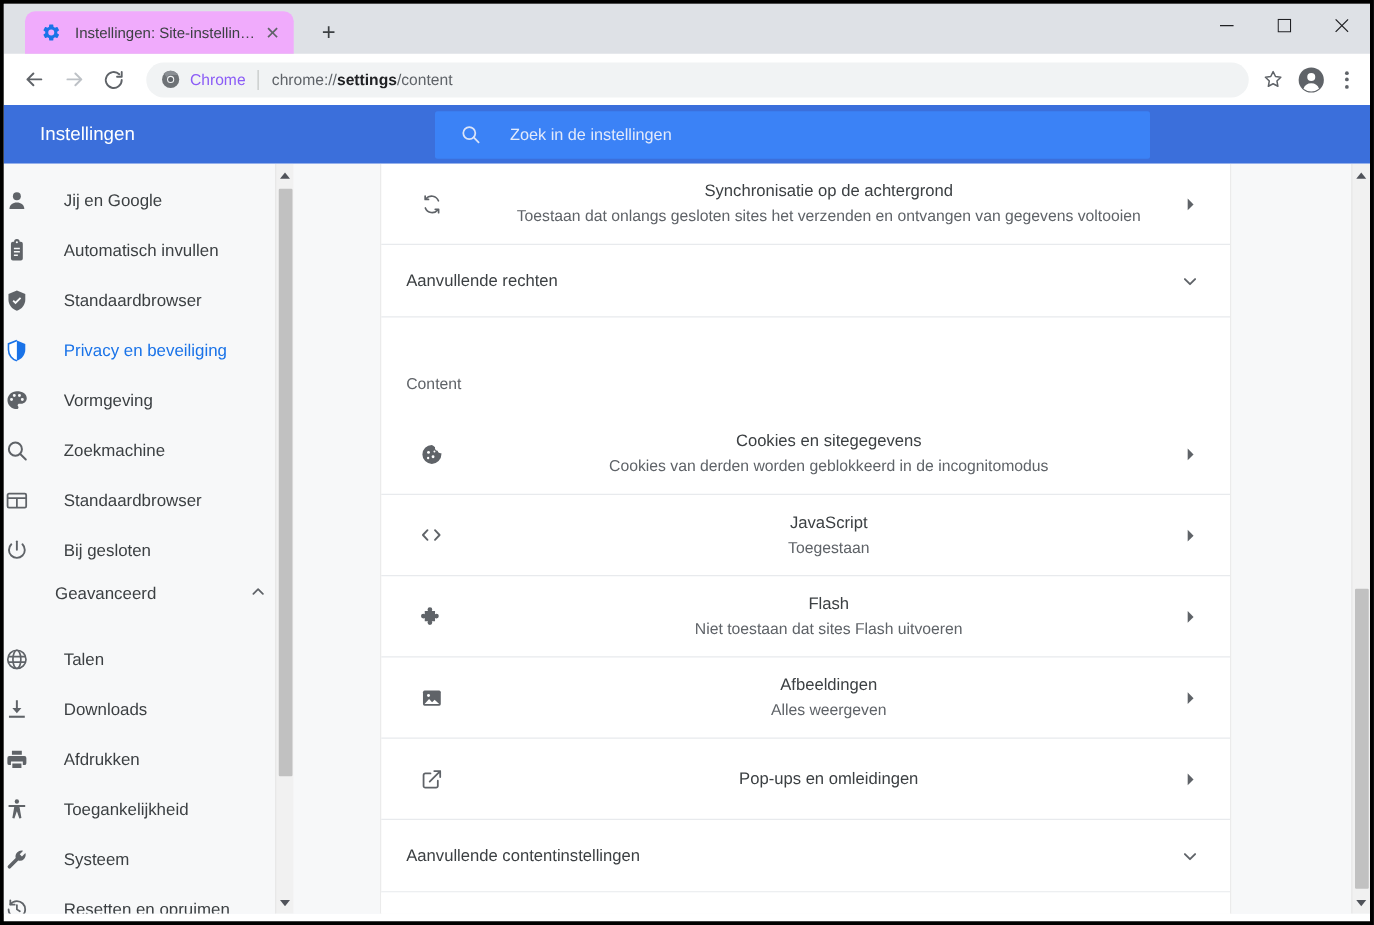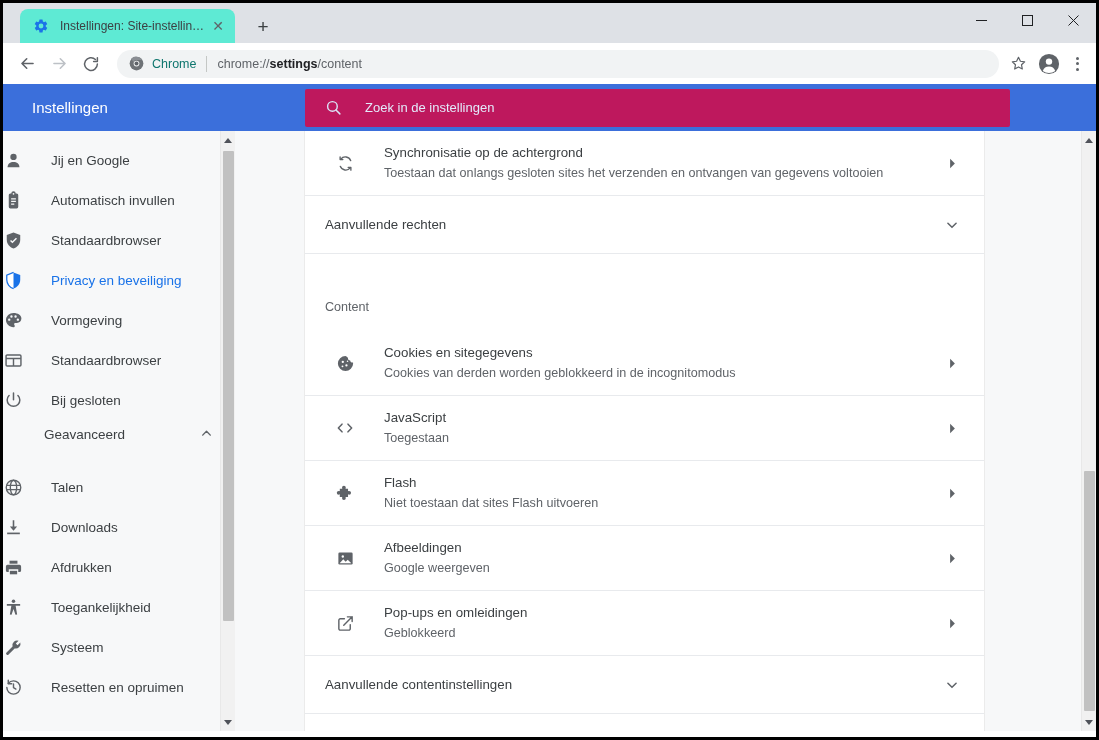--- a/index.html
+++ b/index.html
@@ -22,21 +22,21 @@
     position: relative;
     height: 40px;
     background: #dee1e6;
     display: flex;
     align-items: flex-end;
   }
   .tab {
     position: relative;
     margin-left: 17px;
     width: 215px; height: 34px;
-    background: #5eead4;
+    background: #f0abfc;
     border-radius: 8px 8px 0 0;
     display: flex;
     align-items: center;
     padding: 0 8px 0 13px;
   }
   .tab-favicon { width: 16px; height: 16px; flex: 0 0 16px; position: relative; }
   .tab-title {
     flex: 1 1 auto;
     margin-left: 11px;
     font-size: 12px;
@@ -90,21 +90,21 @@
     height: 28px;
     margin: 0 6px 0 10px;
     background: #f1f3f4;
     border-radius: 14px;
     display: flex;
     align-items: center;
     padding: 0 10px 0 12px;
   }
   .chrome-badge { display: flex; align-items: center; flex: 0 0 auto; }
   .chrome-label {
-    font-size: 12.5px; color: #0f766e;
+    font-size: 12.5px; color: #8b5cf6;
     margin-left: 8px;
   }
   .omni-sep {
     width: 1px; height: 16px;
     background: #c4c7c5;
     margin: 0 10px;
     flex: 0 0 1px;
   }
   .omni-url {
     font-size: 12.5px; color: #5f6368;
@@ -138,27 +138,28 @@
     align-items: center;
   }
   #settings-title {
     width: 302px;
     padding-left: 29px;
     font-size: 15px;
     color: #fff;
     font-weight: 400;
   }
   #search-box {
-    width: 705px;
+    width: 572px;
     height: 38px;
-    background: #be185d;
+    background: #3b82f6;
     border-radius: 2px;
     display: flex;
     align-items: center;
     padding-left: 20px;
+    margin-left: 43px;
   }
   #search-box .s-icon { color: #dbe4f8; display: flex; }
   #search-placeholder {
     margin-left: 23px;
     font-size: 13px;
     color: #e3eafb;
   }
 
   
   #content-area {
@@ -257,20 +258,21 @@
     border-left: 1px solid #ebebeb;
     border-right: 1px solid #ebebeb;
     min-height: 600px;
   }
   .row {
     display: flex;
     align-items: center;
     padding: 0 22px 0 20px;
     min-height: 65px;
     border-bottom: 1px solid #e8eaed;
+    text-align: center;
   }
   .row-icon {
     width: 20px; height: 20px; flex: 0 0 20px;
     display: flex; align-items: center; justify-content: center;
     color: #5f6368;
     margin-left: 10px;
   }
   .row-text {
     flex: 1 1 auto;
     margin-left: 29px;
@@ -462,20 +464,29 @@
 
         <div class="nav-item">
           <span class="nav-icon">
             <svg width="19" height="19" viewBox="0 0 24 24" fill="#5f6368">
                 <path d="M12 2.5c-5.2 0-9.5 4-9.5 9s4.3 9 9.5 9c.9 0 1.6-.7 1.6-1.6 0-.4-.2-.8-.4-1.1-.3-.3-.4-.6-.4-1 0-.9.7-1.6 1.6-1.6h1.9c3.1 0 5.7-2.5 5.7-5.6 0-4.5-4.5-7.1-10-7.1zM6.6 12.4a1.5 1.5 0 110-3 1.5 1.5 0 010 3zm2.8-4a1.5 1.5 0 110-3 1.5 1.5 0 010 3zm5.2 0a1.5 1.5 0 110-3 1.5 1.5 0 010 3zm2.9 4a1.5 1.5 0 110-3 1.5 1.5 0 010 3z"></path>
               </svg>
           </span>
           <span class="nav-label">Vormgeving</span>
         </div>
 
+        <div class="nav-item">
+          <span class="nav-icon">
+            <svg width="19" height="19" viewBox="0 0 24 24" fill="none" stroke="#5f6368" stroke-width="2" stroke-linecap="round">
+                <circle cx="10.5" cy="10.5" r="6.6"></circle>
+                <path d="M15.4 15.4L21 21"></path>
+              </svg>
+          </span>
+          <span class="nav-label">Zoekmachine</span>
+        </div>
 
         <div class="nav-item">
           <span class="nav-icon">
             <svg width="19" height="19" viewBox="0 0 24 24" fill="none" stroke="#5f6368" stroke-width="1.8">
                 <rect x="2.6" y="5" width="18.8" height="14" rx="1.4"></rect>
                 <path d="M2.6 9.4h18.8M12 9.4V19"></path>
               </svg>
           </span>
           <span class="nav-label">Standaardbrowser</span>
         </div>
@@ -666,39 +677,38 @@
         <div class="row">
           <span class="row-icon">
             <svg width="19" height="19" viewBox="0 0 24 24" fill="#5f6368">
               <rect x="3" y="4.4" width="18" height="15.2" rx="1.6"></rect>
               <circle cx="8.6" cy="9.4" r="1.5" fill="#fff"></circle>
               <path d="M4.6 18l4.6-5.2 3 3.4 2.6-2.6 4.6 4.4z" fill="#fff"></path>
             </svg>
           </span>
           <span class="row-text">
             <span class="row-title" style="display:block;">Afbeeldingen</span>
-            <span class="row-sub" style="display:block;">Google weergeven</span>
+            <span class="row-sub" style="display:block;">Alles weergeven</span>
           </span>
           <span class="row-arrow">
             <svg width="11" height="11" viewBox="0 0 10 14">
                 <path d="M2 1l6 6-6 6z" fill="#5f6368"></path>
               </svg>
           </span>
         </div>
 
         <div class="row">
           <span class="row-icon">
             <svg width="19" height="19" viewBox="0 0 24 24" fill="none" stroke="#5f6368" stroke-width="1.8" stroke-linecap="round" stroke-linejoin="round">
               <path d="M18 13.4v5.2a1.8 1.8 0 01-1.8 1.8H5.4a1.8 1.8 0 01-1.8-1.8V7.8A1.8 1.8 0 015.4 6h5.2"></path>
               <path d="M14.4 3.6h6v6M9.8 14.2l10.6-10.6"></path>
             </svg>
           </span>
           <span class="row-text">
             <span class="row-title" style="display:block;">Pop-ups en omleidingen</span>
-            <span class="row-sub" style="display:block;">Geblokkeerd</span>
           </span>
           <span class="row-arrow">
             <svg width="11" height="11" viewBox="0 0 10 14">
                 <path d="M2 1l6 6-6 6z" fill="#5f6368"></path>
               </svg>
           </span>
         </div>
 
         <div class="expand-row">
           <span class="expand-label">Aanvullende contentinstellingen</span>

